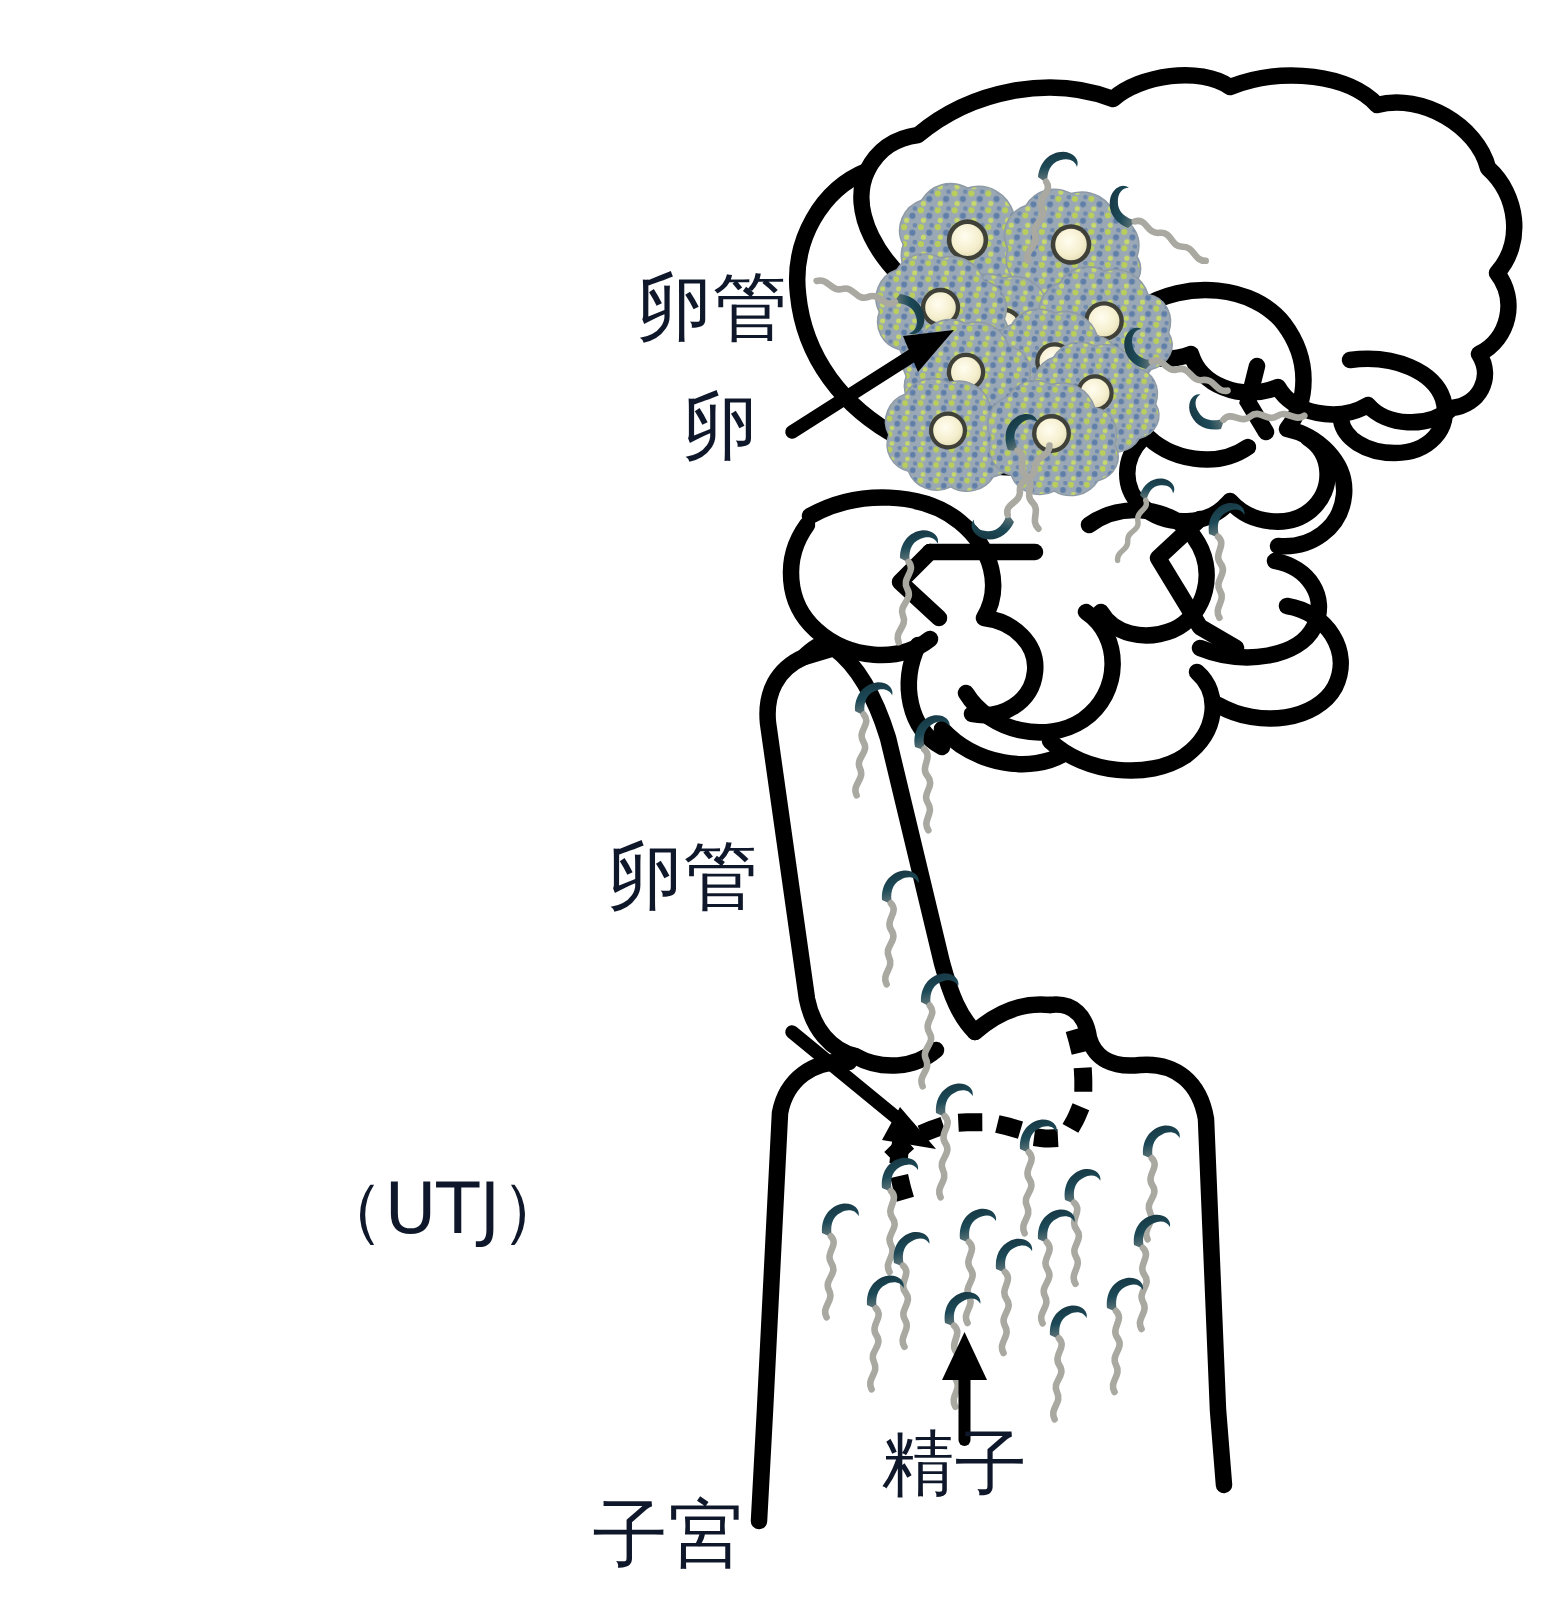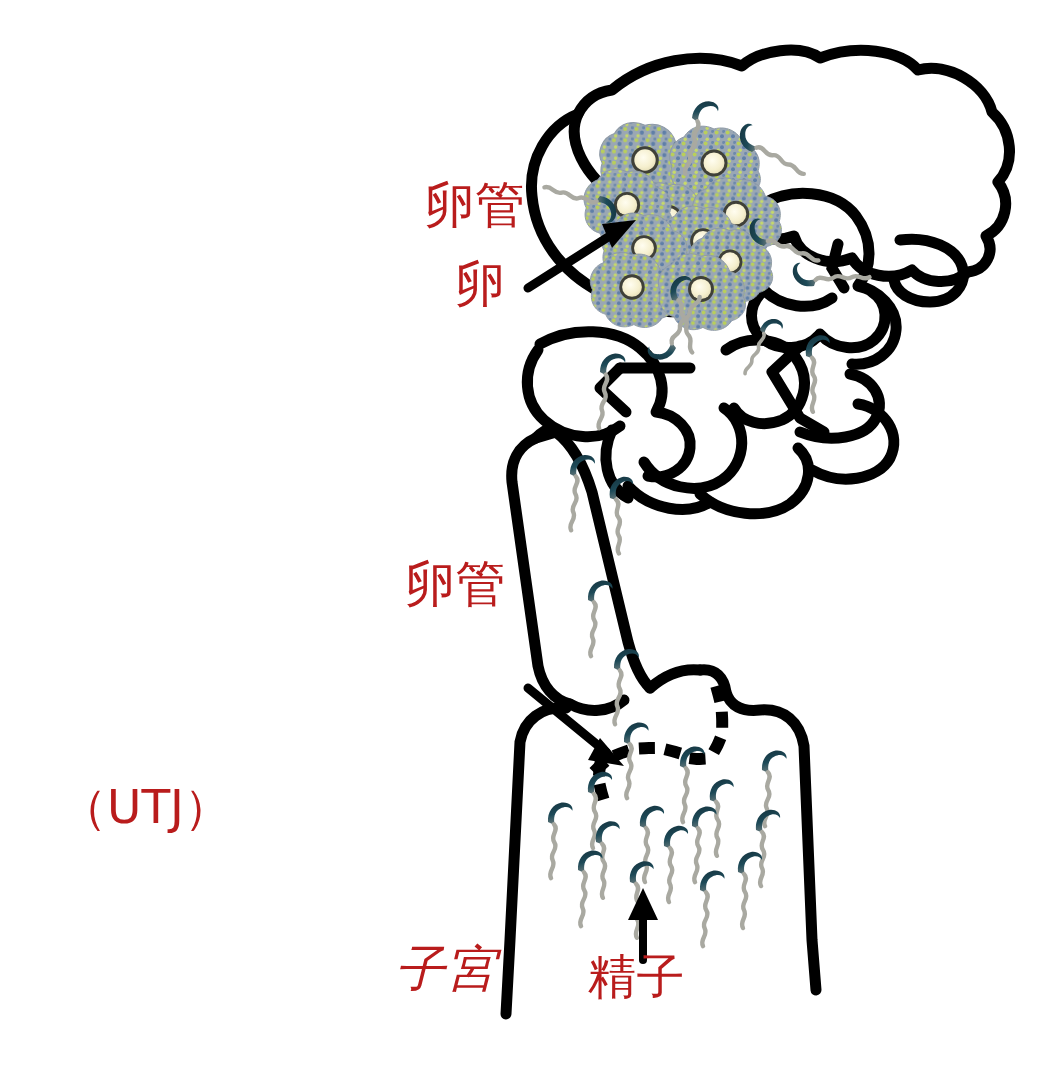--- a/index.html
+++ b/index.html
@@ -4,31 +4,31 @@
 <title>oviduct-sperm-diagram</title>
 <style>
   html,body{margin:0;padding:0;background:#ffffff;}
   body{
     font-family:"Liberation Sans","DejaVu Sans",sans-serif;
     width:1038px;height:1074px;overflow:hidden;position:relative;
   }
   #stage{position:relative;width:1038px;height:1074px;background:#fff;}
   #art{position:absolute;left:0;top:0;width:1038px;height:1074px;}
   .lbl{
-    position:absolute;color:#b91c1c;white-space:pre;
+    position:absolute;color:#0f172a;white-space:pre;
     font-family:"DejaVu Sans","Liberation Sans",sans-serif;
     font-weight:400;line-height:1.18;letter-spacing:0.5px;
   }
   #lbl-ampulla{left:360px;top:58px;font-size:50px;text-align:center;width:230px;}
   #lbl-ampulla .l2{letter-spacing:2px;}
   #lbl-egg{left:455px;top:255px;font-size:50px;}
   #lbl-oviduct{left:405px;top:555px;font-size:50px;}
   #lbl-utj{left:60px;top:668px;font-size:47px;width:470px;text-align:left;}
-  #lbl-utj .l2{display:block;text-align:left;letter-spacing:0px;}
-  #lbl-uterus{left:395px;top:940px;font-size:50px;font-style:italic;}
+  #lbl-utj .l2{display:block;text-align:center;letter-spacing:0px;}
+  #lbl-uterus{left:395px;top:994px;font-size:50px;}
   #lbl-sperm{left:588px;top:948px;font-size:48px;}
 </style>
 </head>
 <body>
 
 <div id="stage">
 
   <svg id="art" viewBox="0 0 1038 1074">
     <defs>
 

